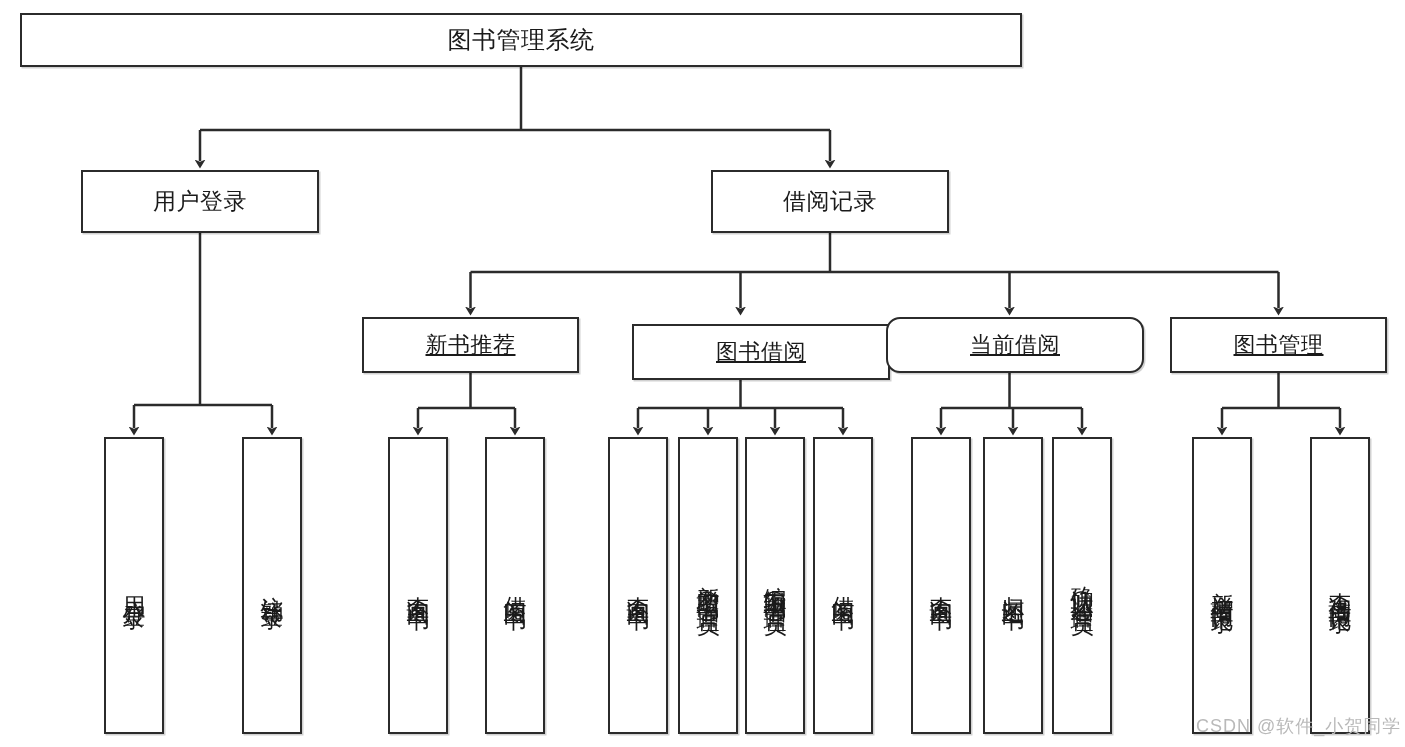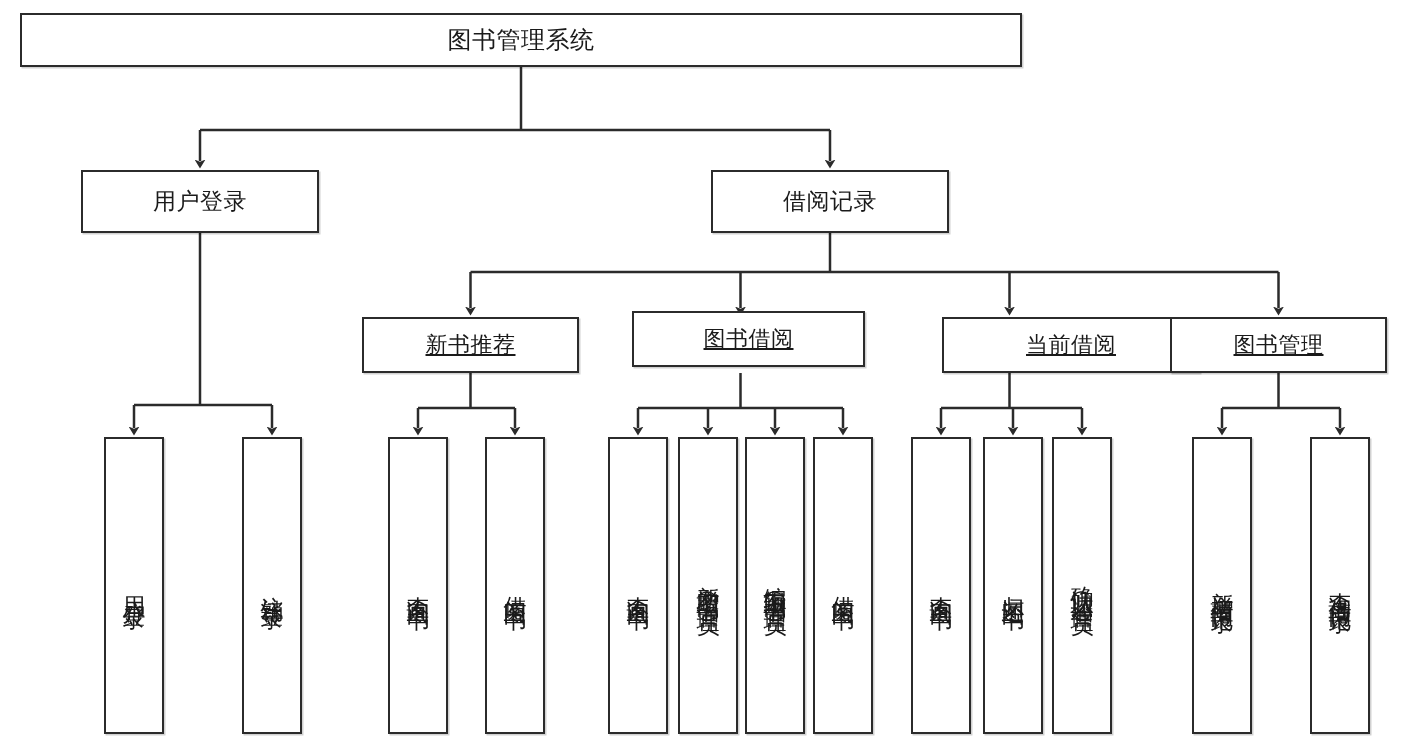--- a/index.html
+++ b/index.html
@@ -119,24 +119,24 @@
       </div>
       <div class="node level1" style="left: 81px; top: 170px; width: 238px; height: 63px;">
         <span class="label">用户登录</span>
       </div>
       <div class="node level1" style="left: 711px; top: 170px; width: 238px; height: 63px;">
         <span class="label">借阅记录</span>
       </div>
       <div class="node level2" style="left: 362px; top: 317px; width: 217px; height: 56px;">
         <span class="label">新书推荐</span>
       </div>
-      <div class="node level2" style="left: 632px; top: 311px; width: 233px; height: 56px;">
+      <div class="node level2" style="left: 632px; top: 324px; width: 258px; height: 56px;">
         <span class="label">图书借阅</span>
       </div>
-      <div class="node level2" style="left: 942px; top: 317px; width: 258px; height: 56px;">
+      <div class="node level2" style="left: 886px; top: 317px; width: 258px; height: 56px; border-radius: 14px;">
         <span class="label">当前借阅</span>
       </div>
       <div class="node level2" style="left: 1170px; top: 317px; width: 217px; height: 56px;">
         <span class="label">图书管理</span>
       </div>
       <div class="node leaf" style="left: 104px; top: 437px; width: 60px; height: 297px;">
         <span class="label">用户登录</span>
       </div>
       <div class="node leaf" style="left: 242px; top: 437px; width: 60px; height: 297px;">
         <span class="label">注销登录</span>
@@ -169,14 +169,15 @@
         <span class="label">确认归还（管理员）</span>
       </div>
       <div class="node leaf" style="left: 1192px; top: 437px; width: 60px; height: 297px;">
         <span class="label">新增借阅记录</span>
       </div>
       <div class="node leaf" style="left: 1310px; top: 437px; width: 60px; height: 297px;">
         <span class="label">查询借阅记录</span>
       </div>
     </div>
 
+  <div class="watermark" style="left:1196px; top:714px;">CSDN @软件_小贺同学</div>
 
 </div>
 
 </body></html>

